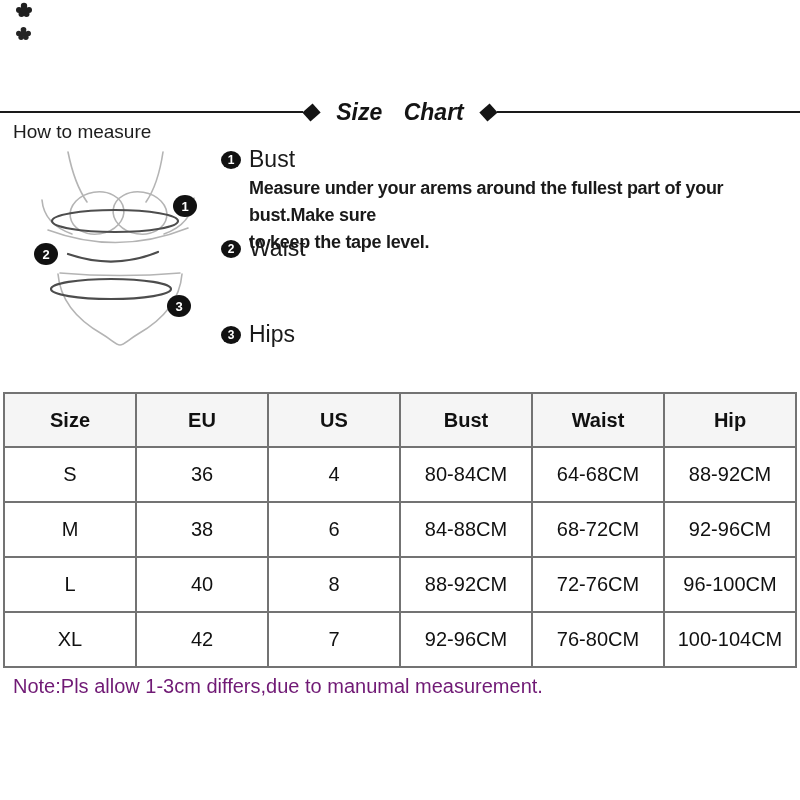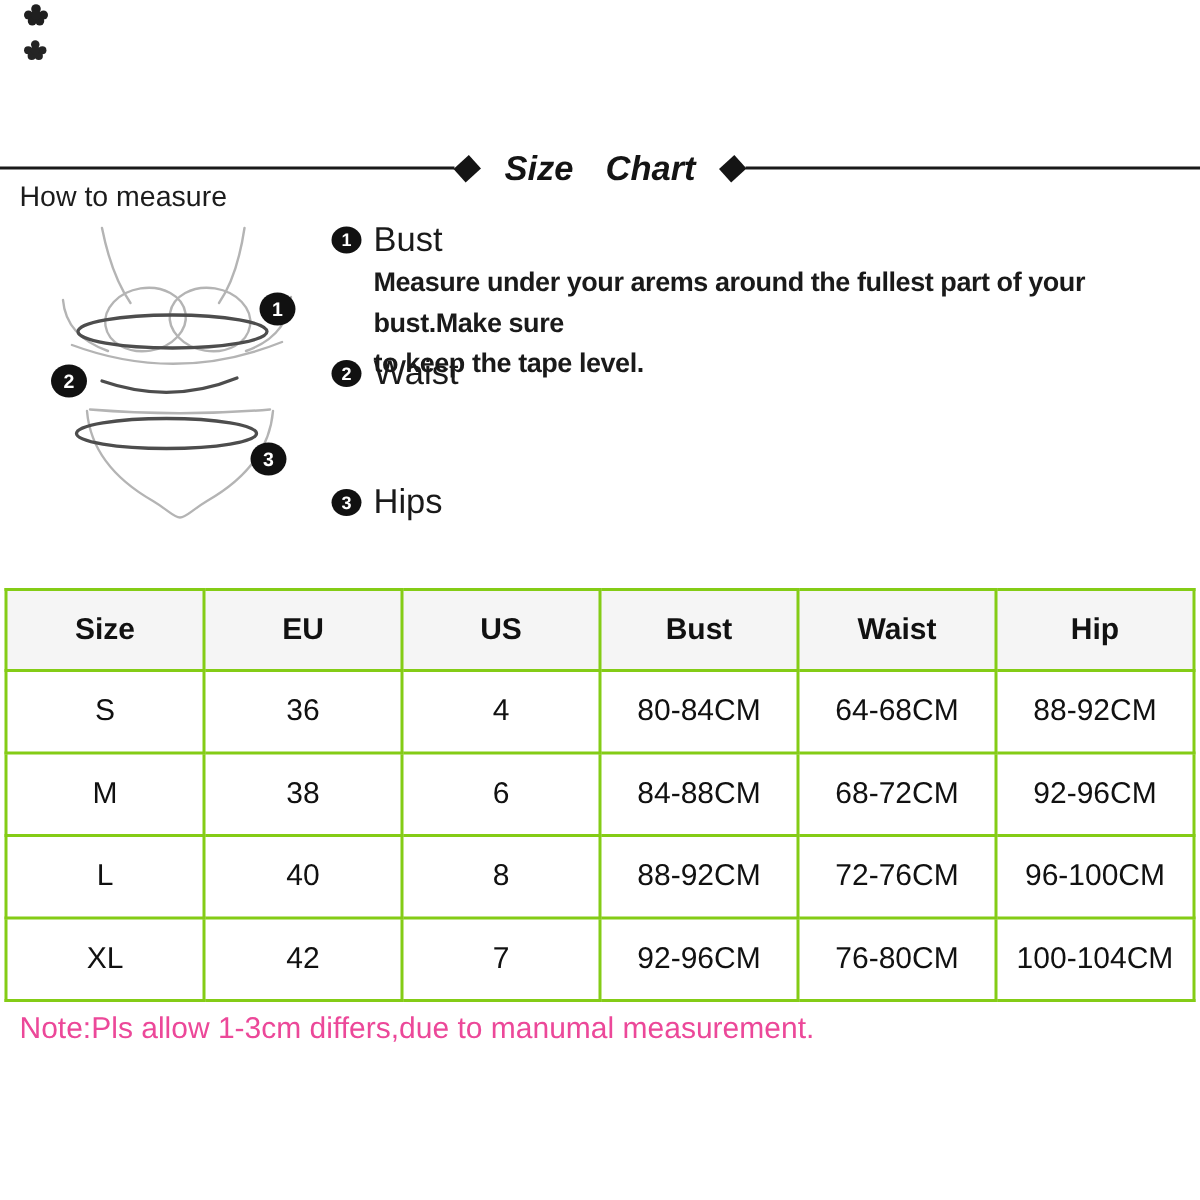--- a/index.html
+++ b/index.html
@@ -33,26 +33,26 @@
   .step-head { display:flex; align-items:center; gap:8px; }
   .num-badge { flex:none; width:20px; height:18px; border-radius:50%;
                background:#111111; color:#ffffff; font-size:12px; font-weight:700;
                display:flex; align-items:center; justify-content:center; }
   .step-label { font-size:23px; color:#1a1a1a; }
   .step-body { margin-left:28px; margin-top:2px; font-size:18px; font-weight:600;
                line-height:27px; color:#1a1a1a; letter-spacing:-0.3px; white-space:pre-line; }
 
   .size-table { position:absolute; left:3px; top:392px; width:794px;
                 border-collapse:collapse; table-layout:fixed; }
-  .size-table th, .size-table td { border:2px solid #84cc16; text-align:center;
+  .size-table th, .size-table td { border:2px solid #737373; text-align:center;
                                    vertical-align:middle; padding:0; }
   .size-table th { height:54px; font-size:20px; font-weight:700; background:#f5f5f5; color:#111; }
   .size-table td { height:55px; font-size:20px; font-weight:400; background:#ffffff; color:#111; }
 
-  .note { position:absolute; left:13px; top:675px; font-size:20px; color:#ec4899; }
+  .note { position:absolute; left:13px; top:675px; font-size:20px; color:#701a75; }
 
   .fig-line  { fill:none; stroke:#b4b4b4; stroke-width:1.6; stroke-linecap:round; }
   .fig-tape  { fill:none; stroke:#4d4d4d; stroke-width:2.2; stroke-linecap:round; }
   .fig-badge { fill:#111111; }
   .fig-num   { fill:#ffffff; font-size:13px; font-weight:700;
                font-family:"Liberation Sans","DejaVu Sans",sans-serif; text-anchor:middle; }
 </style>
 </head>
 <body>
 

